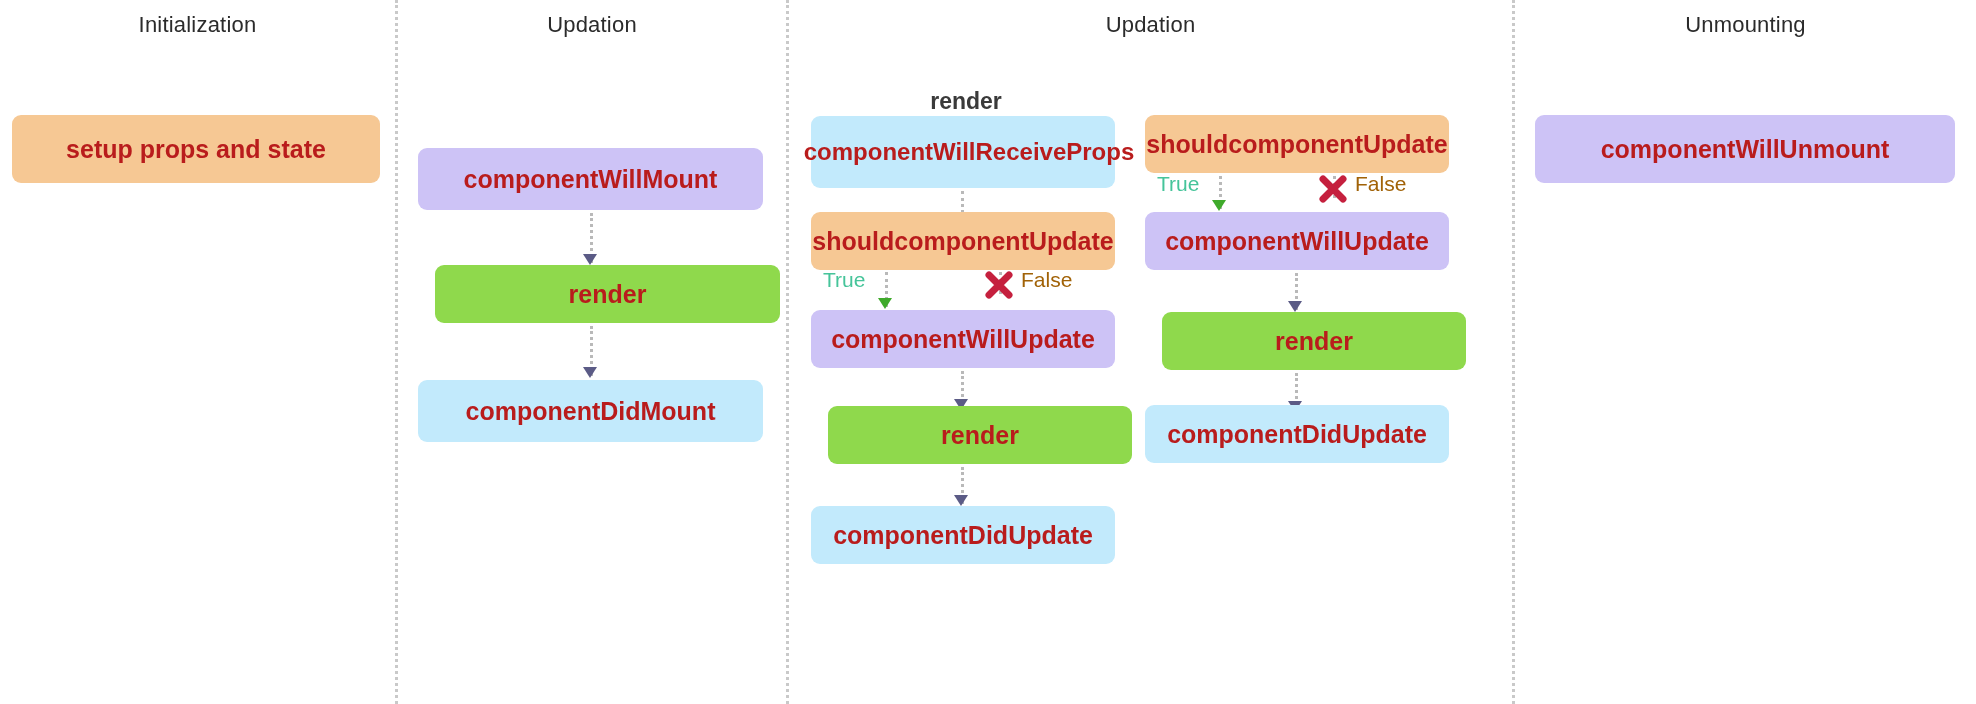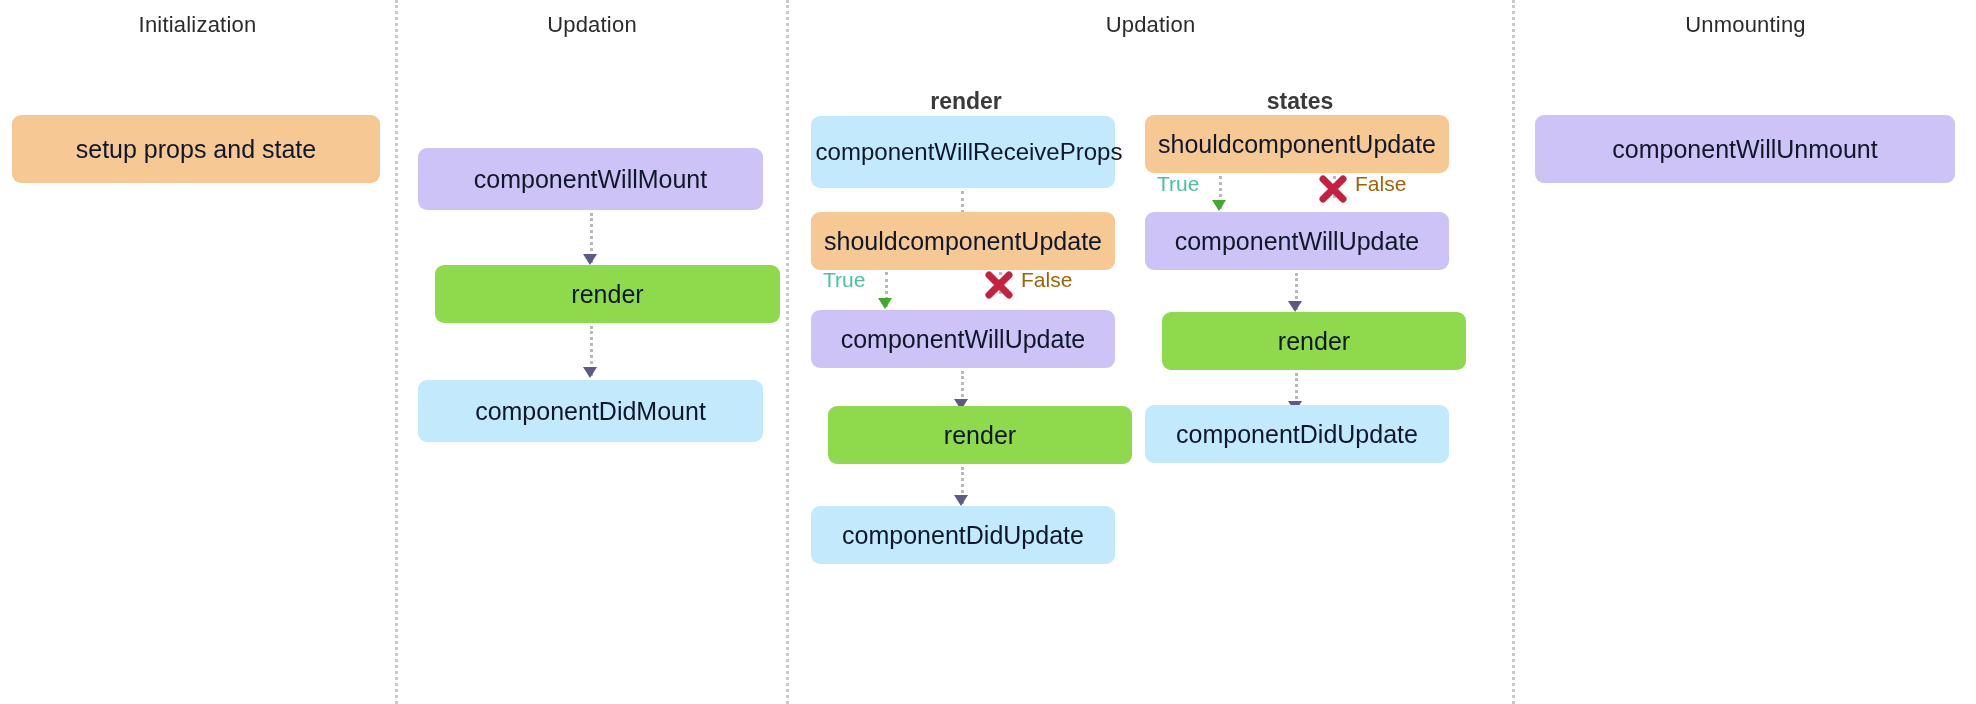--- a/index.html
+++ b/index.html
@@ -79,22 +79,23 @@
   .box {
     position: absolute;
     box-sizing: border-box;
     border-radius: 9px;
     display: flex;
     align-items: center;
     justify-content: center;
     text-align: center;
     font-size: 25px;
     line-height: 1.15;
-    color: #0f172a;
+    color: #b91c1c;
     padding: 4px 8px;
+    font-weight: bold;
   }
   .box.purple { background: #cdc3f6; }
   .box.green  { background: #8fd94c; margin-left: 17px; }
   .box.blue   { background: #c2eafc; }
   .box.orange { background: #f6c894; }
 
   .box.two-line { font-size: 24px; padding-left: 20px; }
 
   
   .arrow {
@@ -212,21 +213,20 @@
 
       <div class="arrow" style="left:150px; top:467px; height:37px;">
         <span class="stem"></span>
         <span class="head"></span>
       </div>
 
       <div class="box blue" style="left:0px; top:506px; width:304px; height:58px;">componentDidUpdate</div>
     </div>
 
     <div class="subcol subcol-states">
-      <div class="sub-title" style="top:88px;">states</div>
 
       <div class="box orange" style="left:0px; top:115px; width:304px; height:58px;">shouldcomponentUpdate</div>
 
       <div class="branch-label true-label" style="left:12px; top:172px;">True</div>
 
       <div class="arrow green-head" style="left:74px; top:176px; height:33px;">
         <span class="stem"></span>
         <span class="head"></span>
       </div>
 

